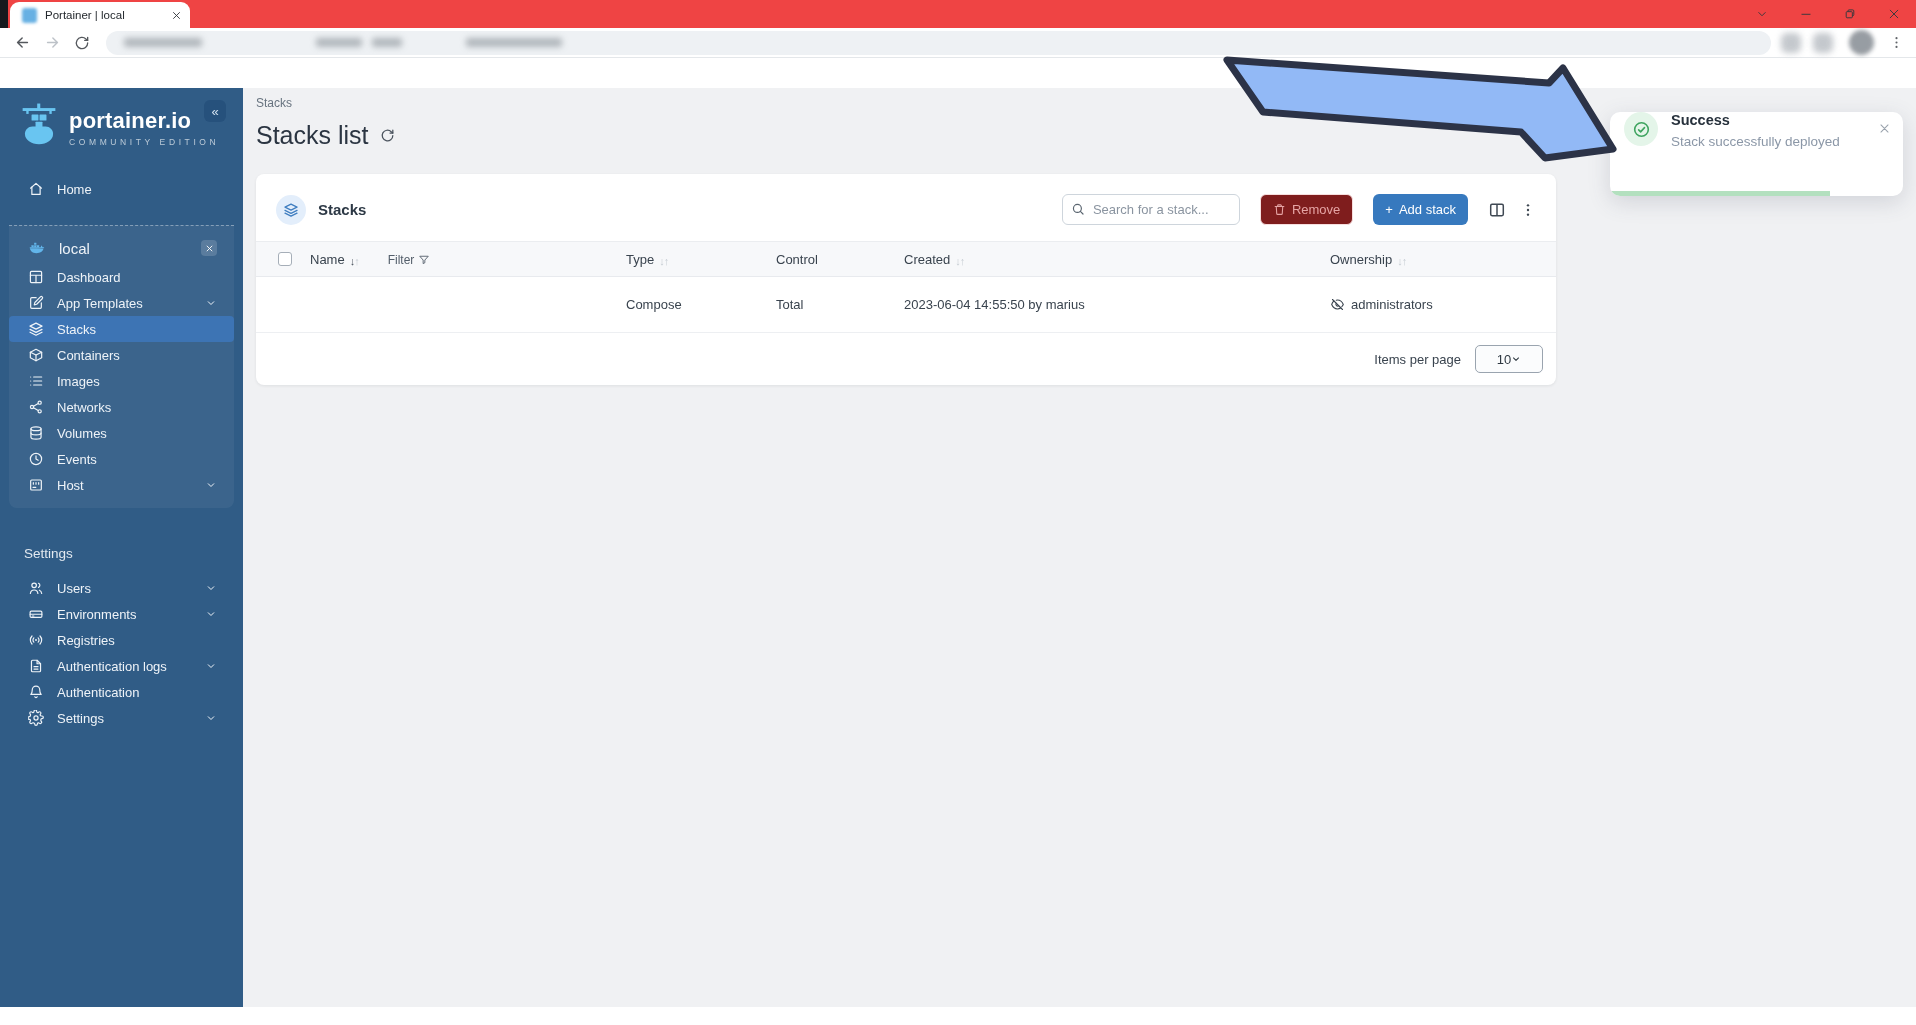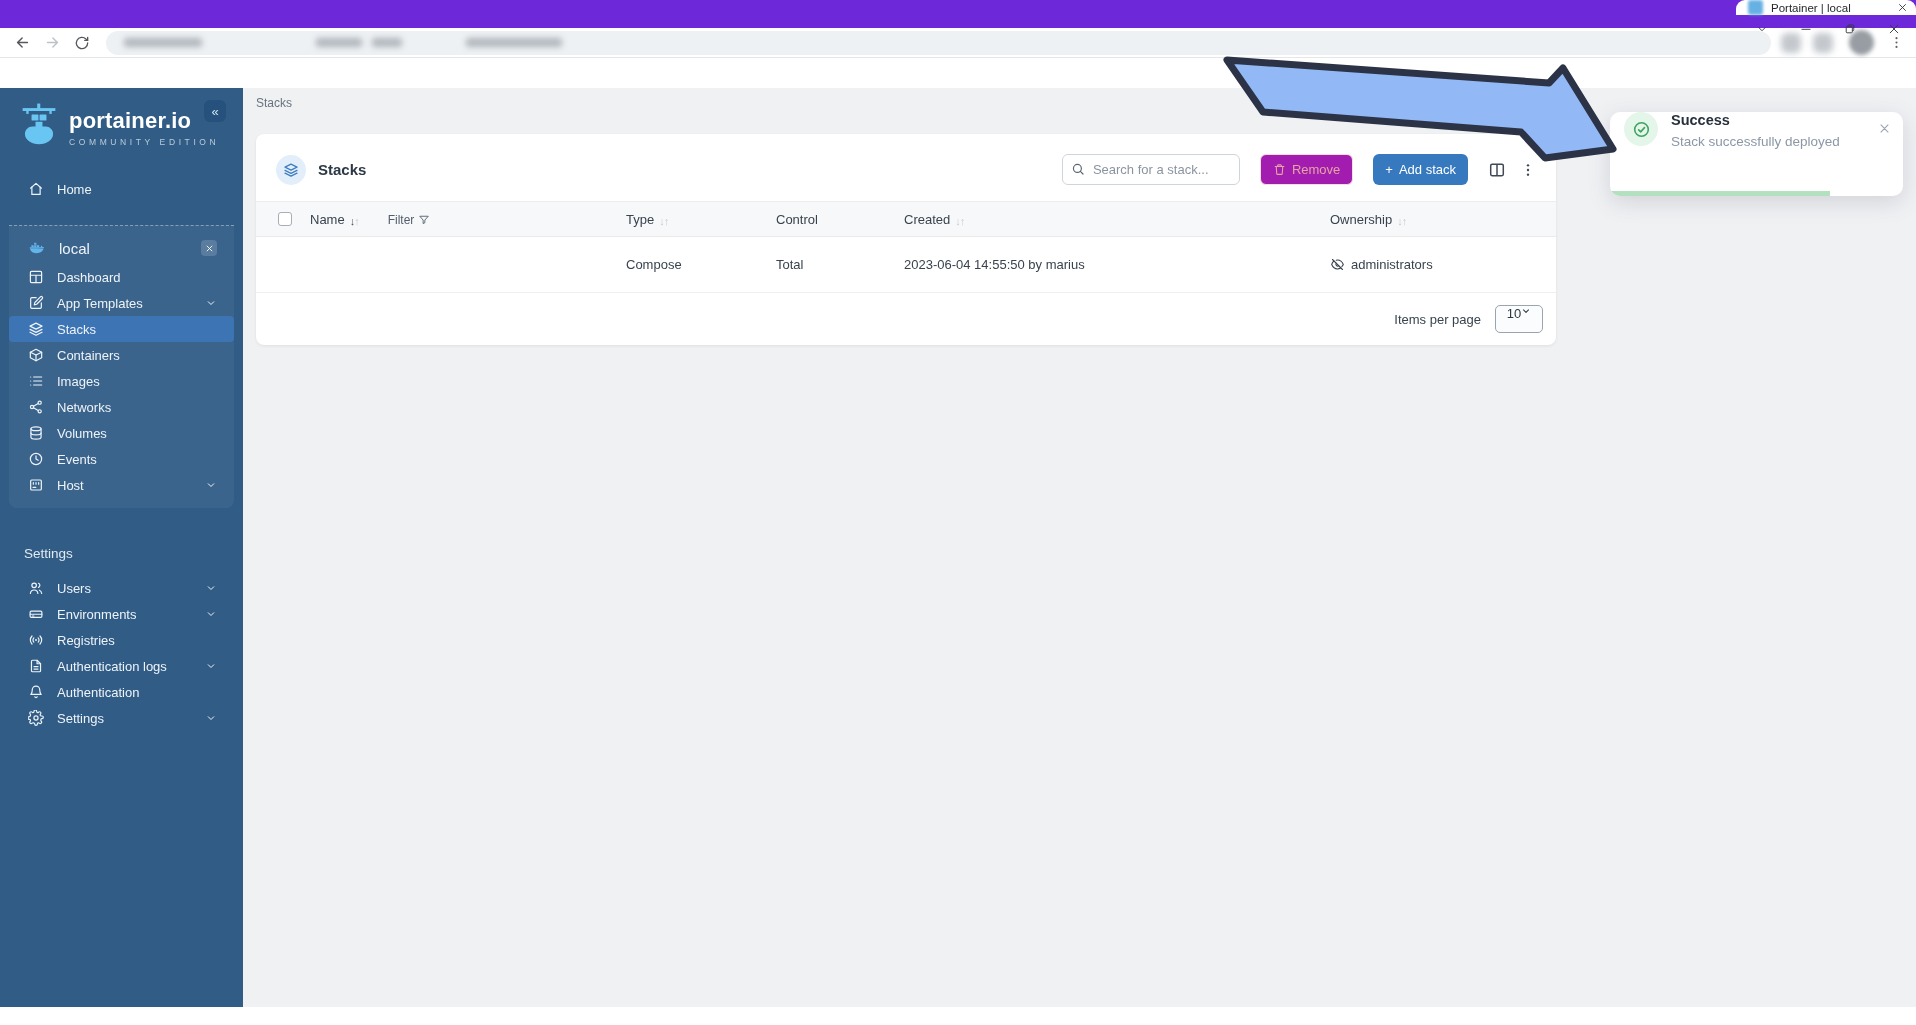--- a/index.html
+++ b/index.html
@@ -1,21 +1,21 @@
 <!DOCTYPE html>
 <html><head>
 <meta charset="utf-8">
 <title>Portainer | local</title>
 <style>
   * { margin:0; padding:0; box-sizing:border-box; }
   body { font-family:"Liberation Sans", sans-serif; }
   .screen { position:relative; width:1916px; height:1025px; background:#fff; overflow:hidden; }
 
   
-  .tabstrip { display:flex; align-items:flex-end; background:#6d28d9; height:28px;flex-direction:column; }
+  .tabstrip { display:flex; align-items:flex-end; background:#ef4444; height:28px; }
   .notch { width:8px; height:28px; background:#16191d; align-self:stretch; }
   .tab { display:flex; align-items:center; gap:8px; background:#fff; border-radius:9px 9px 0 0; height:26px; width:180px; padding:0 8px 0 12px; margin-left:2px; }
   .favicon { width:15px; height:15px; border-radius:3px; background:#57a8e0; filter:blur(1.5px); opacity:.9; }
   .tab-title { font-size:11.5px; color:#24292e; flex:1; white-space:nowrap; overflow:hidden; }
   .tab-x, .wc { color:#33383d; display:grid; place-items:center; }
   .wincontrols { margin-left:auto; display:flex; }
   .wc { width:44px; height:28px; }
   .toolbar { height:30px; background:#fff; display:flex; align-items:center; padding:0 8px; gap:2px; border-bottom:1px solid #e4e7ea; }
   .tb-ic { width:28px; height:28px; display:grid; place-items:center; color:#54585d; }
   .tb-ic.disabled { color:#bdc2c8; }
@@ -59,37 +59,37 @@
   .widget-head { display:flex; align-items:center; padding:20px 20px 16px; }
   .w-title { display:flex; align-items:center; gap:12px; }
   .w-ic { width:30px; height:30px; border-radius:50%; background:#e3eefb; color:#417fc1; display:grid; place-items:center; }
   .w-name { font-size:15px; font-weight:700; color:#2c3845; }
   .controls { margin-left:auto; display:flex; align-items:center; gap:20px; }
   .search-wrap { position:relative; }
   .search-wrap input { width:178px; height:31px; border:1px solid #ced5dc; border-radius:6px; padding:0 10px 0 30px; font-size:13px; color:#333; background:#fff; outline:none; font-family:"Liberation Sans", sans-serif; }
   .search-wrap input::placeholder { color:#8a94a0; }
   .search-ic { position:absolute; left:9px; top:8px; color:#5a6570; }
   .btn { height:31px; border-radius:6px; font-size:13px; display:flex; align-items:center; gap:6px; padding:0 12px; cursor:pointer; font-family:"Liberation Sans", sans-serif; }
-  .btn-remove { background:#a21caf; border:1px solid #f7dede; color:#e5a4a4; }
+  .btn-remove { background:#7f1d1d; border:1px solid #f7dede; color:#e5a4a4; }
   .btn-add { background:#3779be; border:none; color:#fff; }
   .tail-icons { display:flex; align-items:center; gap:14px; color:#3f4853; }
   .tail-icons > * { cursor:pointer; display:grid; place-items:center; }
 
   .tgrid { display:grid; grid-template-columns:44px 316px 150px 128px 426px 1fr; align-items:center; padding:0 10px; }
   .thead { height:36px; background:#f7f8fa; border-top:1px solid #ebedf0; border-bottom:1px solid #e8eaee; font-size:13px; color:#39434e; }
   .th { display:flex; align-items:flex-end; gap:5px; cursor:pointer; }
   .checkbox { width:14px; height:14px; border:1.5px solid #a6aeb8; border-radius:3px; background:#fff; margin-left:12px; cursor:pointer; }
   .sort { display:flex; font-size:11px; letter-spacing:-1px; line-height:1; }
   .s-active { color:#49525c; } .s-muted { color:#c6ccd3; }
   .filter-lab { margin-left:24px; font-size:12px; color:#535e6a; display:flex; align-items:center; gap:4px; cursor:pointer; }
   .trow { height:56px; border-bottom:1px solid #edeff2; font-size:13px; color:#39434e; }
   .name-blur { width:62px; height:13px; background:#9db9e8; border-radius:3px; filter:blur(4px); opacity:.55; cursor:pointer; }
   .own-cell { display:flex; align-items:center; gap:6px; }
   .tfoot { display:flex; align-items:center; justify-content:flex-end; gap:14px; height:52px; padding-right:13px; font-size:13px; color:#39434e; }
-  .pagesel { width:48px; height:28px; border:1px solid #9aa4af; border-radius:5px; display:flex; justify-content:center; gap:0; background:#fbfcfd; color:#2f3942; cursor:pointer; }
+  .pagesel { width:68px; height:28px; border:1px solid #9aa4af; border-radius:5px; display:flex; align-items:center; justify-content:center; gap:0; background:#fbfcfd; color:#2f3942; cursor:pointer; }
 
   
   .toast { position:absolute; top:112px; right:13px; width:293px; height:84px; background:#fff; border-radius:10px; box-shadow:0 6px 22px rgba(70,80,100,.18); display:flex; align-items:flex-start; padding:0 14px; gap:13px; z-index:40; overflow:hidden; }
   .t-ic { width:34px; height:34px; border-radius:50%; background:#e4f5e9; color:#3ea45f; display:grid; place-items:center; flex:none; }
   .t-title { font-size:14.5px; font-weight:700; color:#27313c; }
   .t-msg { font-size:13.5px; color:#8b97a7; margin-top:6px; }
   .t-close { position:absolute; top:10px; right:12px; color:#9aa3ad; cursor:pointer; display:grid; place-items:center; }
   .t-progress { position:absolute; left:0; bottom:0; height:5px; width:75%; background:#b3e0bf; }
 
   
@@ -354,20 +354,29 @@
             </svg>
           <span>Settings</span>
           <svg class="chev" viewBox="0 0 24 24" fill="none" stroke="currentColor" stroke-width="2" stroke-linecap="round" stroke-linejoin="round">
               <path d="m6.5 9.5 5.5 5.5 5.5-5.5"></path>
             </svg>
         </div>
       </aside>
 
       <main class="content">
         <div class="breadcrumb">Stacks</div>
+        <div class="title-row">
+          <h1 class="page-title">Stacks list</h1>
+          <span class="refresh-btn">
+            <svg width="15" height="15" viewBox="0 0 24 24" fill="none" stroke="currentColor" stroke-width="2" stroke-linecap="round" stroke-linejoin="round">
+                <path d="M20.5 12a8.5 8.5 0 1 1-2.6-6.1L20.5 8"></path>
+                <path d="M20.5 3.5V8H16"></path>
+              </svg>
+          </span>
+        </div>
 
         <div class="panel">
           <div class="widget-head">
             <div class="w-title">
               <span class="w-ic">
                 <svg width="16" height="16" viewBox="0 0 24 24" fill="none" stroke="currentColor" stroke-width="2" stroke-linecap="round" stroke-linejoin="round">
                     <path d="M12 3.2 21 7.7l-9 4.5-9-4.5Z"></path>
                     <path d="m3 12.6 9 4.5 9-4.5"></path>
                     <path d="m3 16.8 9 4.5 9-4.5"></path>
                   </svg>

